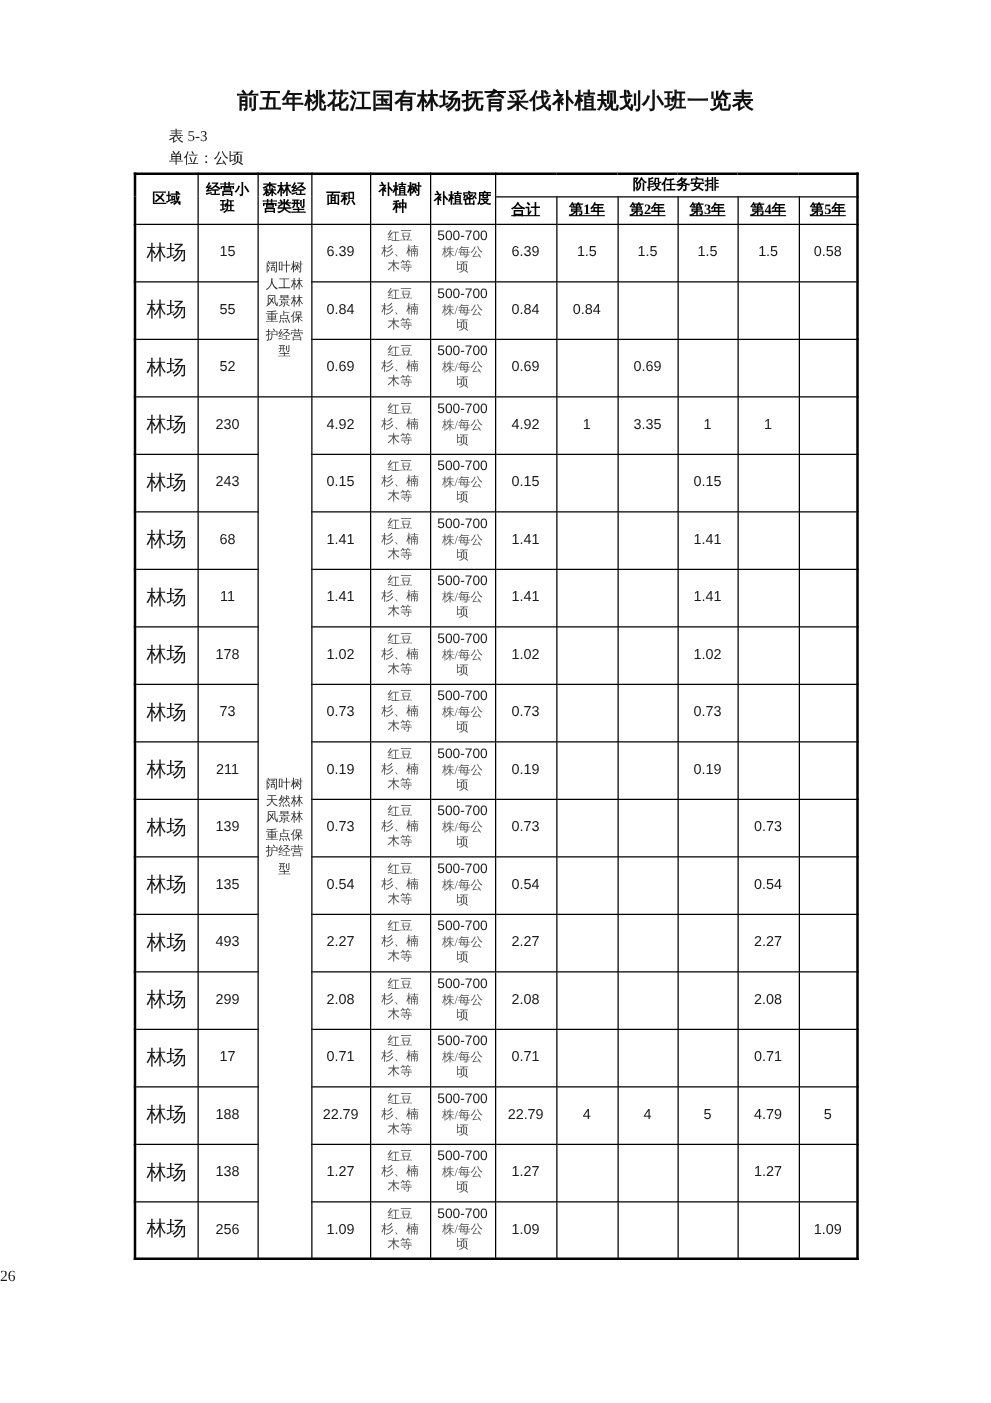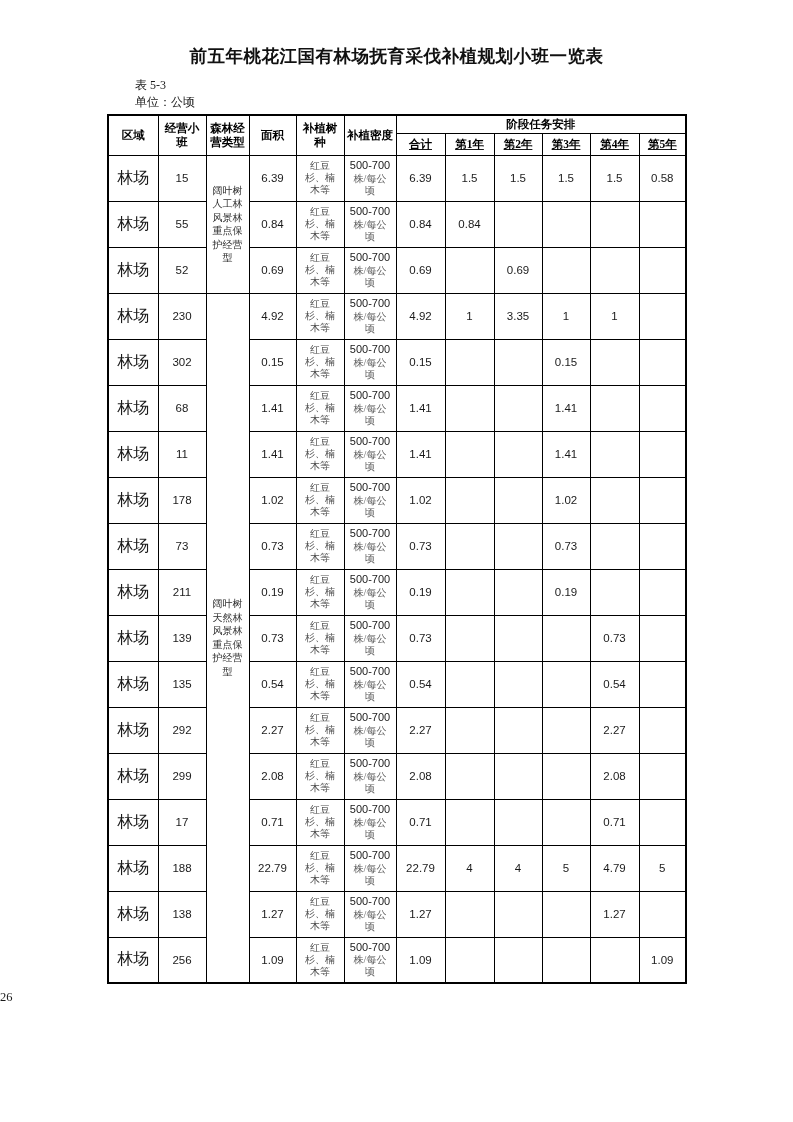--- a/index.html
+++ b/index.html
@@ -8,21 +8,21 @@
     background: #ffffff;
   }
   body {
     width: 793px;
     height: 1122px;
     font-family: "Liberation Serif", serif;
     color: #1a1a1a;
     overflow: hidden;
   }
   .page-title {
-    padding-top: 44px;
+    padding-top: 68px;
     margin: 0;
     text-align: center;
     font-family: "Liberation Sans", sans-serif;
     font-size: 17.5px;
     font-weight: bold;
     color: #111;
     letter-spacing: 0.5px;
   }
   .table-meta {
     width: 578px;
@@ -219,21 +219,21 @@
 顷</span></td>
         <td class="num">4.92</td>
         <td class="num">1</td>
         <td class="num">3.35</td>
         <td class="num">1</td>
         <td class="num">1</td>
         <td class="num"></td>
       </tr>
       <tr>
         <td class="region">林场</td>
-        <td class="num">302</td>
+        <td class="num">243</td>
         <td class="num">0.15</td>
         <td class="species">红豆
 杉、楠
 木等</td>
         <td class="density"><span class="density-num">500-700</span>
 <span class="density-unit">株/每公
 顷</span></td>
         <td class="num">0.15</td>
         <td class="num"></td>
         <td class="num"></td>
@@ -355,21 +355,21 @@
 顷</span></td>
         <td class="num">0.54</td>
         <td class="num"></td>
         <td class="num"></td>
         <td class="num"></td>
         <td class="num">0.54</td>
         <td class="num"></td>
       </tr>
       <tr>
         <td class="region">林场</td>
-        <td class="num">292</td>
+        <td class="num">493</td>
         <td class="num">2.27</td>
         <td class="species">红豆
 杉、楠
 木等</td>
         <td class="density"><span class="density-num">500-700</span>
 <span class="density-unit">株/每公
 顷</span></td>
         <td class="num">2.27</td>
         <td class="num"></td>
         <td class="num"></td>

